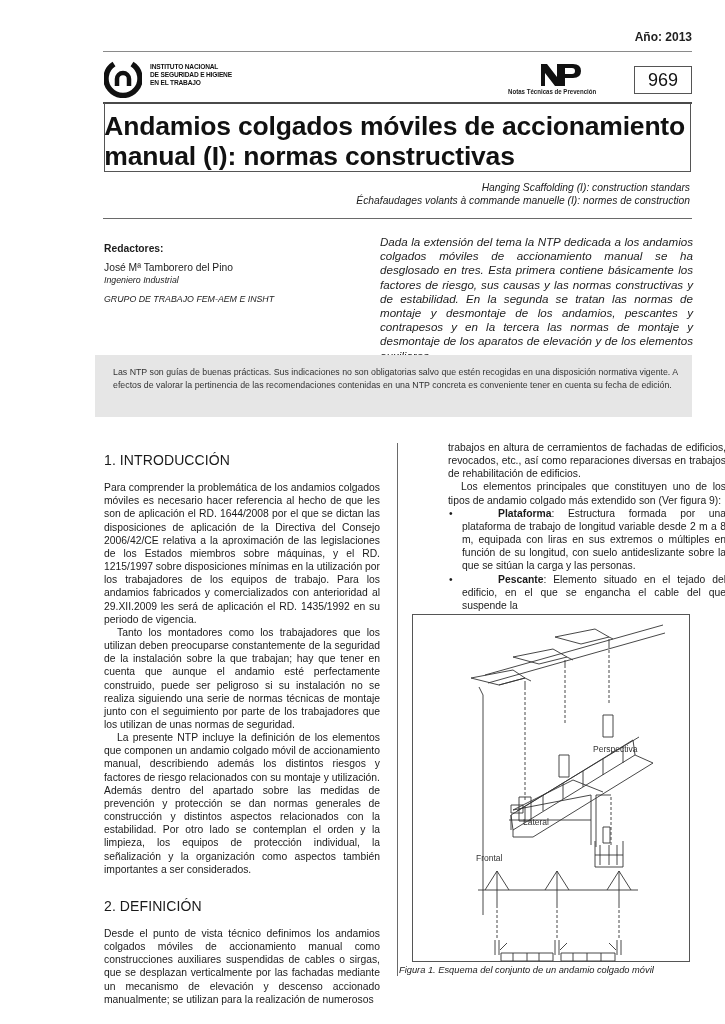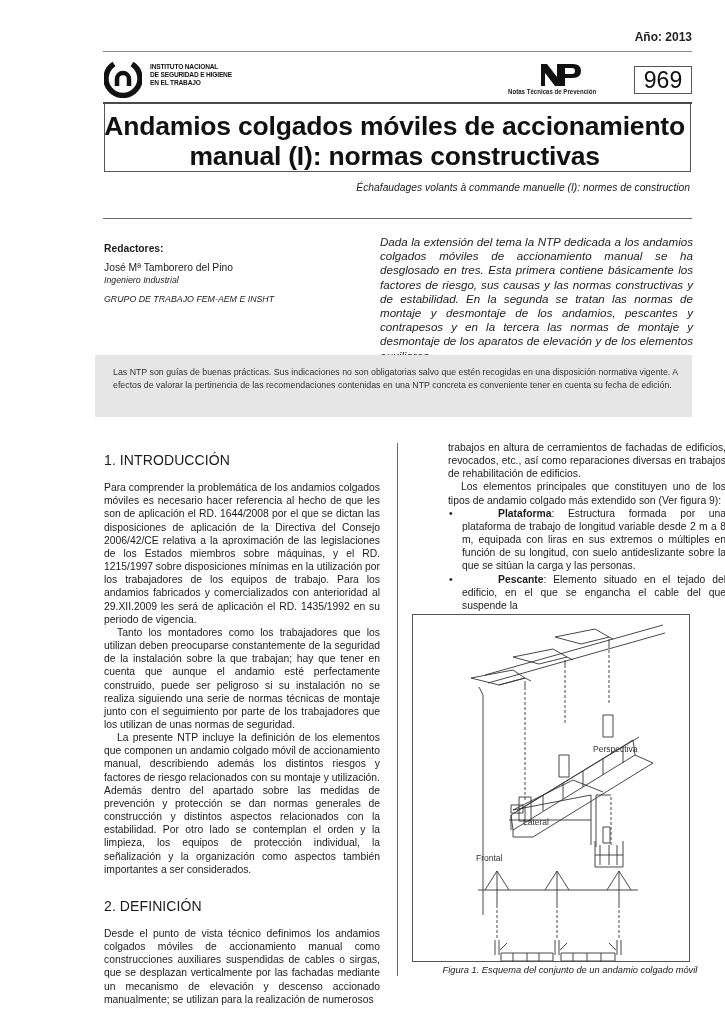--- a/index.html
+++ b/index.html
@@ -10,26 +10,26 @@
   
   .year { right: 33px; top: 30px; font-size: 12px; font-weight: bold; color: #222; }
   .hr-top { left: 103px; top: 51px; width: 589px; height: 1px; background: #8a8a8a; }
   .logo { left: 104px; top: 58px; width: 38px; height: 40px; }
   .logo-text { left: 150px; top: 63px; font-size: 7.2px; font-weight: bold; line-height: 8.2px;
                letter-spacing: -0.2px; color: #111; transform: scaleX(0.92); transform-origin: left top; }
   .np-mark { left: 541px; top: 64px; width: 40px; height: 22px; }
   .np-caption { left: 508px; top: 87px; font-size: 7.2px; font-weight: bold; color: #222;
                 transform: scaleX(0.85); transform-origin: left top; white-space: nowrap; }
   .ntp-num { left: 634px; top: 66px; width: 56px; height: 26px; border: 1px solid #555;
-             font-size: 23px; text-align: center; line-height: 26px; color: #111; }
+             font-size: 18px; text-align: center; line-height: 26px; color: #111; }
   .hr-bot { left: 103px; top: 102px; width: 589px; height: 2px; background: #4a4a4a; }
 
   
   .title-box { left: 104px; top: 103px; width: 587px; height: 69px; border: 1px solid #555; border-top: none; box-sizing: border-box; }
-  .title { right: 40px; top: 111px; text-align: center; font-size: 26.5px; font-weight: bold;
+  .title { right: 40px; top: 111px; text-align: left; font-size: 26.5px; font-weight: bold;
            line-height: 30px; color: #111; letter-spacing: -0.2px; }
   .subtitle { right: 35px; top: 181px; text-align: right; font-size: 10.3px; font-style: italic;
               line-height: 13px; color: #222; }
   .hr-mid { left: 103px; top: 218px; width: 589px; height: 1px; background: #6a6a6a; }
 
   
   .authors { left: 104px; top: 235px; width: 260px; font-size: 10px; line-height: 12.5px; color: #1c1c1c; }
   .authors .lbl { font-weight: bold; font-size: 10.3px; margin-bottom: 6px; margin-top: 8px; }
   .authors .name { font-size: 10.3px; }
   .authors .role { font-style: italic; font-size: 8.8px; margin-bottom: 6px; }
@@ -54,22 +54,22 @@
 
   ul.bul { list-style: none; margin: 0; padding: 0; }
   ul.bul li { position: relative; padding-left: 14px; }
   ul.bul li .dot { position: absolute; left: 1px; top: 0; }
   ul.bul li b { font-weight: bold; padding-left: 36px; }
 
   
   .fig-box { left: 412px; top: 614px; width: 278px; height: 348px; border: 1px solid #555; box-sizing: border-box; background: #fff; }
   .fig-svg { left: 413px; top: 615px; }
   .fig-lbl { font-size: 8.5px; color: #333; }
-  .fig-caption { left: 399px; top: 965px; width: 294px; text-align: center; font-size: 9.3px;
-                 font-style: italic; color: #222; margin-left: 24px; }
+  .fig-caption { left: 399px; top: 965px; width: 294px; text-align: left; font-size: 9.3px;
+                 font-style: italic; color: #222; }
 </style>
 </head>
 <body>
 
 <div class="abs year">Año: 2013</div>
 <div class="abs hr-top"></div>
 
 <svg class="abs logo" viewBox="0 0 38 40">
   <path d="M10 6 A17 17 0 1 0 28 6" fill="none" stroke="#111" stroke-width="5.5" stroke-linecap="butt"></path>
   <path d="M13 28 L13 21 A6 6 0 0 1 25 21 L25 28" fill="none" stroke="#111" stroke-width="4.5"></path>
@@ -87,20 +87,21 @@
 <div class="abs np-caption">Notas Técnicas de Prevención</div>
 <div class="abs ntp-num">969</div>
 <div class="abs hr-bot"></div>
 
 <div class="abs title-box"></div>
 <div class="abs title">
   <div>Andamios colgados móviles de accionamiento</div>
   <div>manual (I): normas constructivas</div>
 </div>
 <div class="abs subtitle">
+  <div>Hanging Scaffolding (I): construction standars</div>
   <div>Échafaudages volants à commande manuelle (I): normes de construction</div>
 </div>
 <div class="abs hr-mid"></div>
 
 <div class="abs authors">
   <div class="lbl">Redactores:</div>
   <div class="name">José Mª Tamborero del Pino</div>
   <div class="role">Ingeniero Industrial</div>
   <div class="org">GRUPO DE TRABAJO FEM-AEM E INSHT</div>
 </div>

